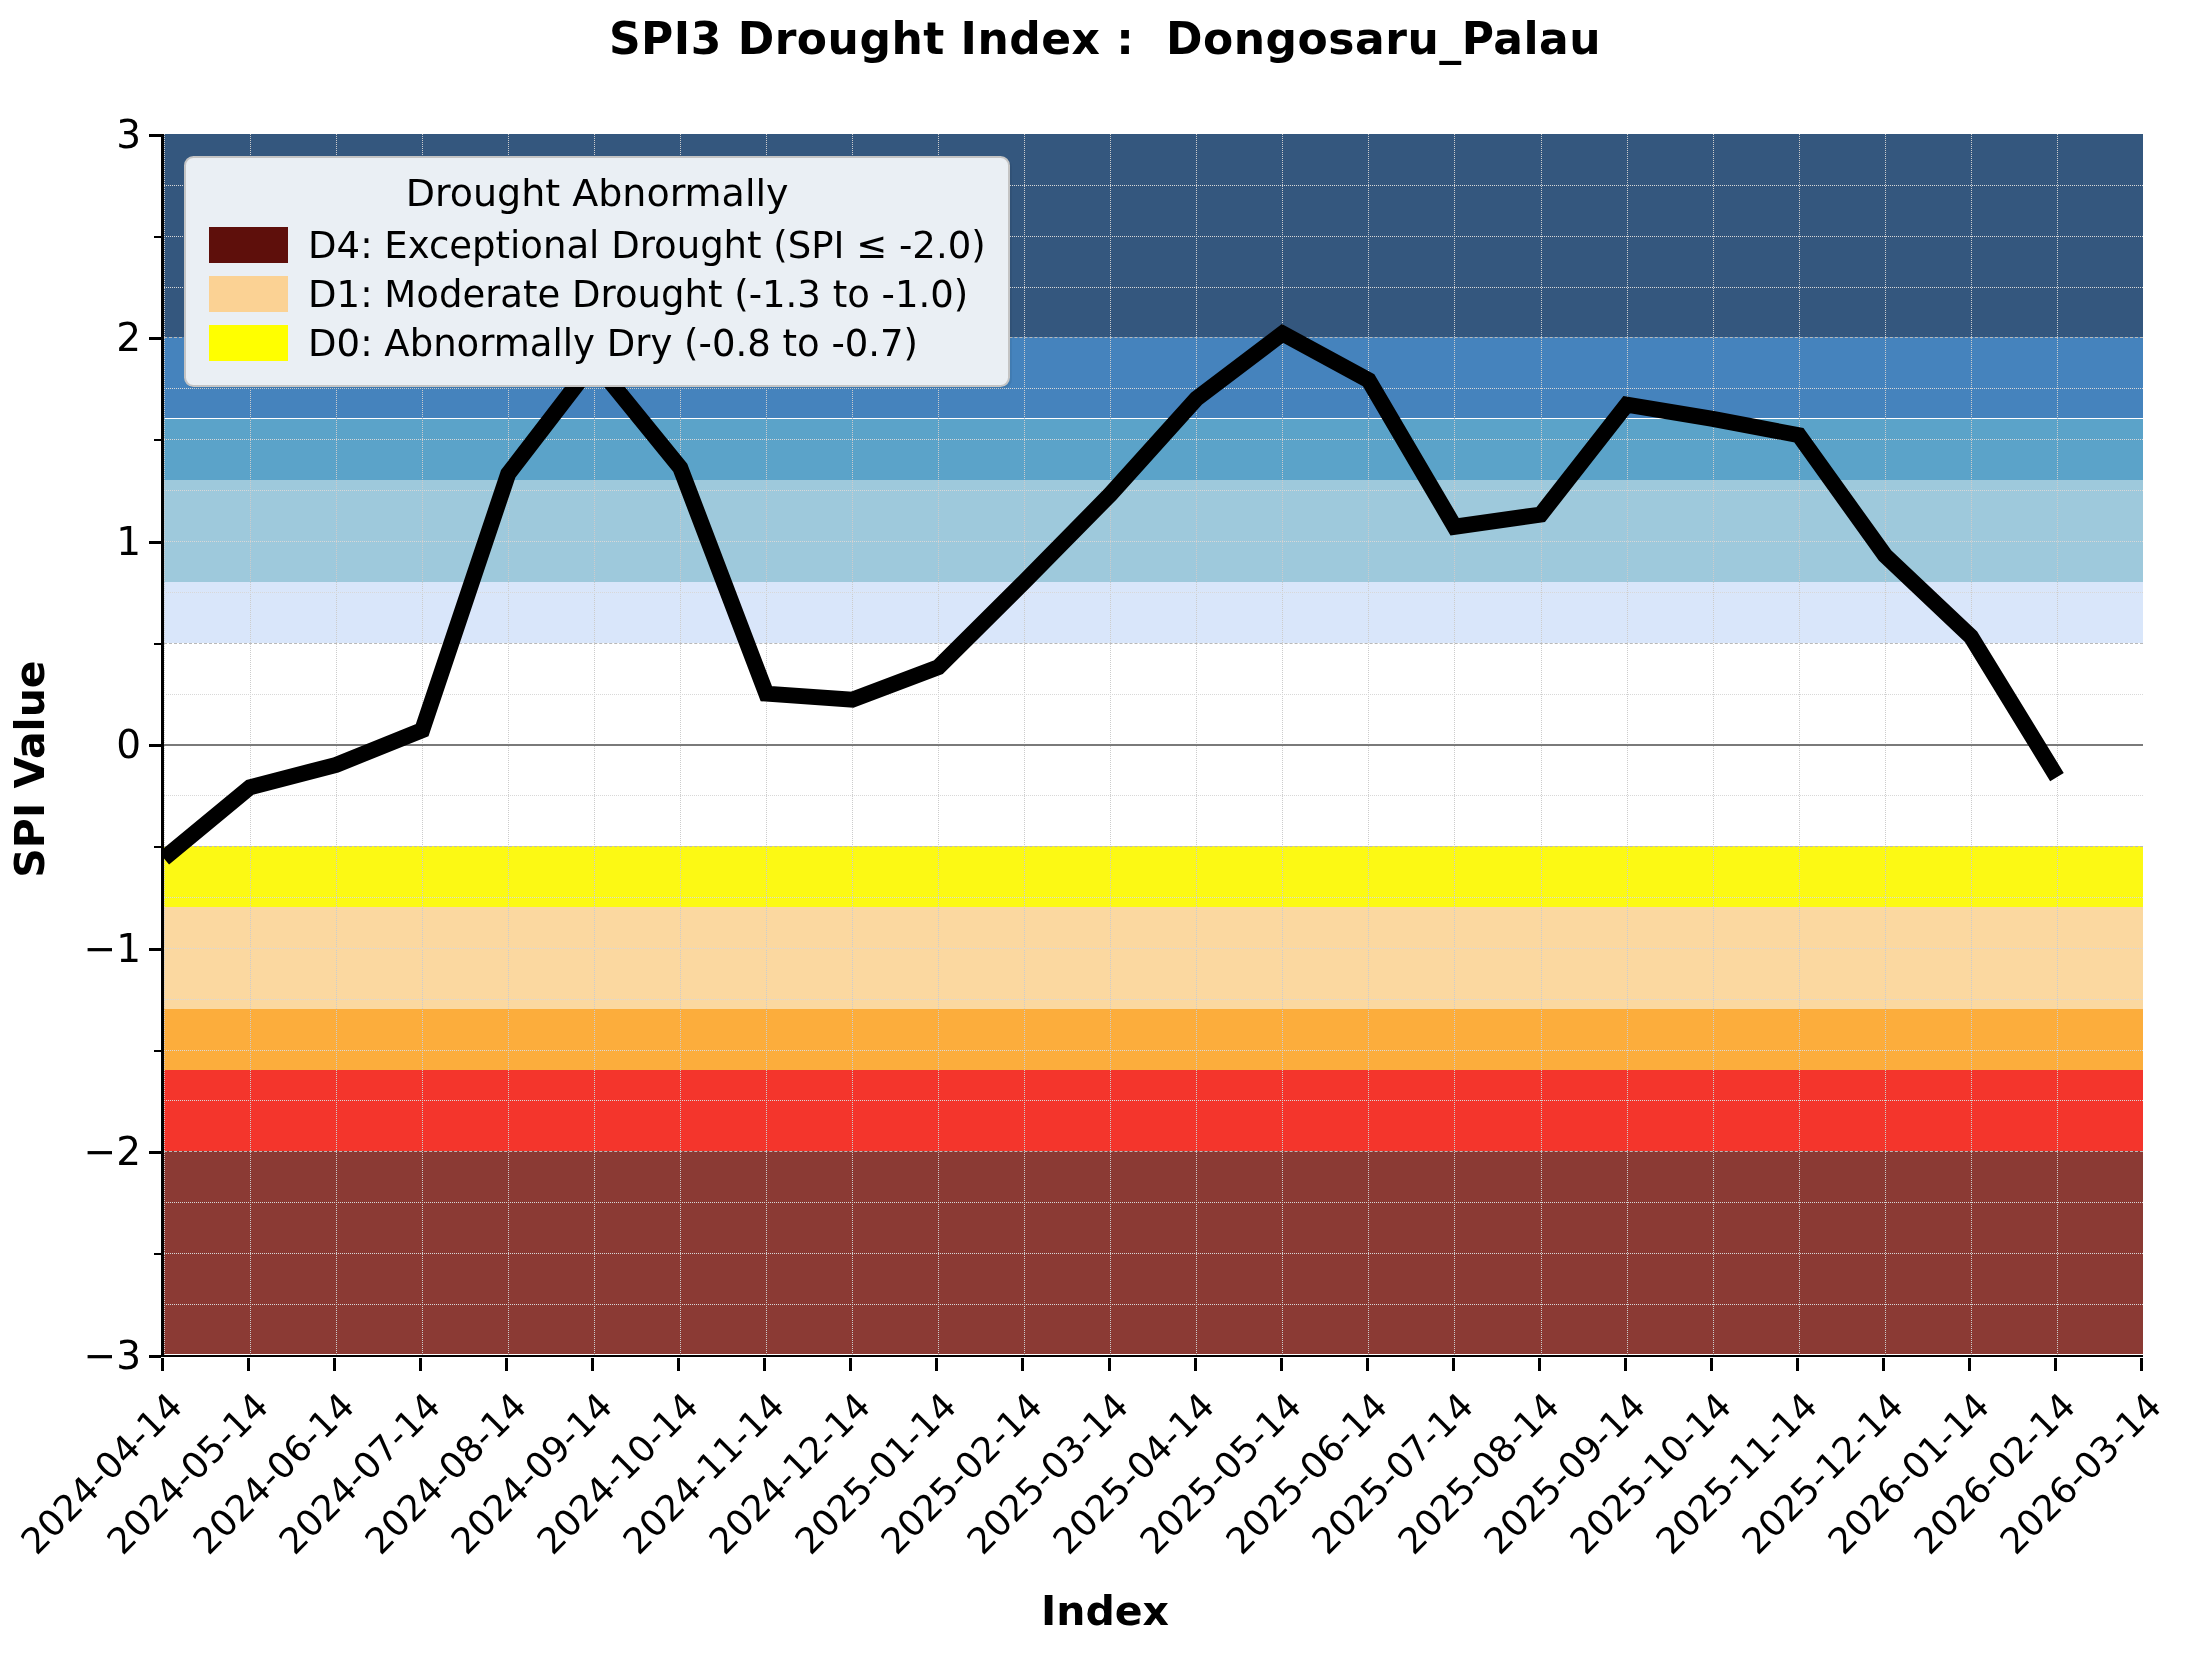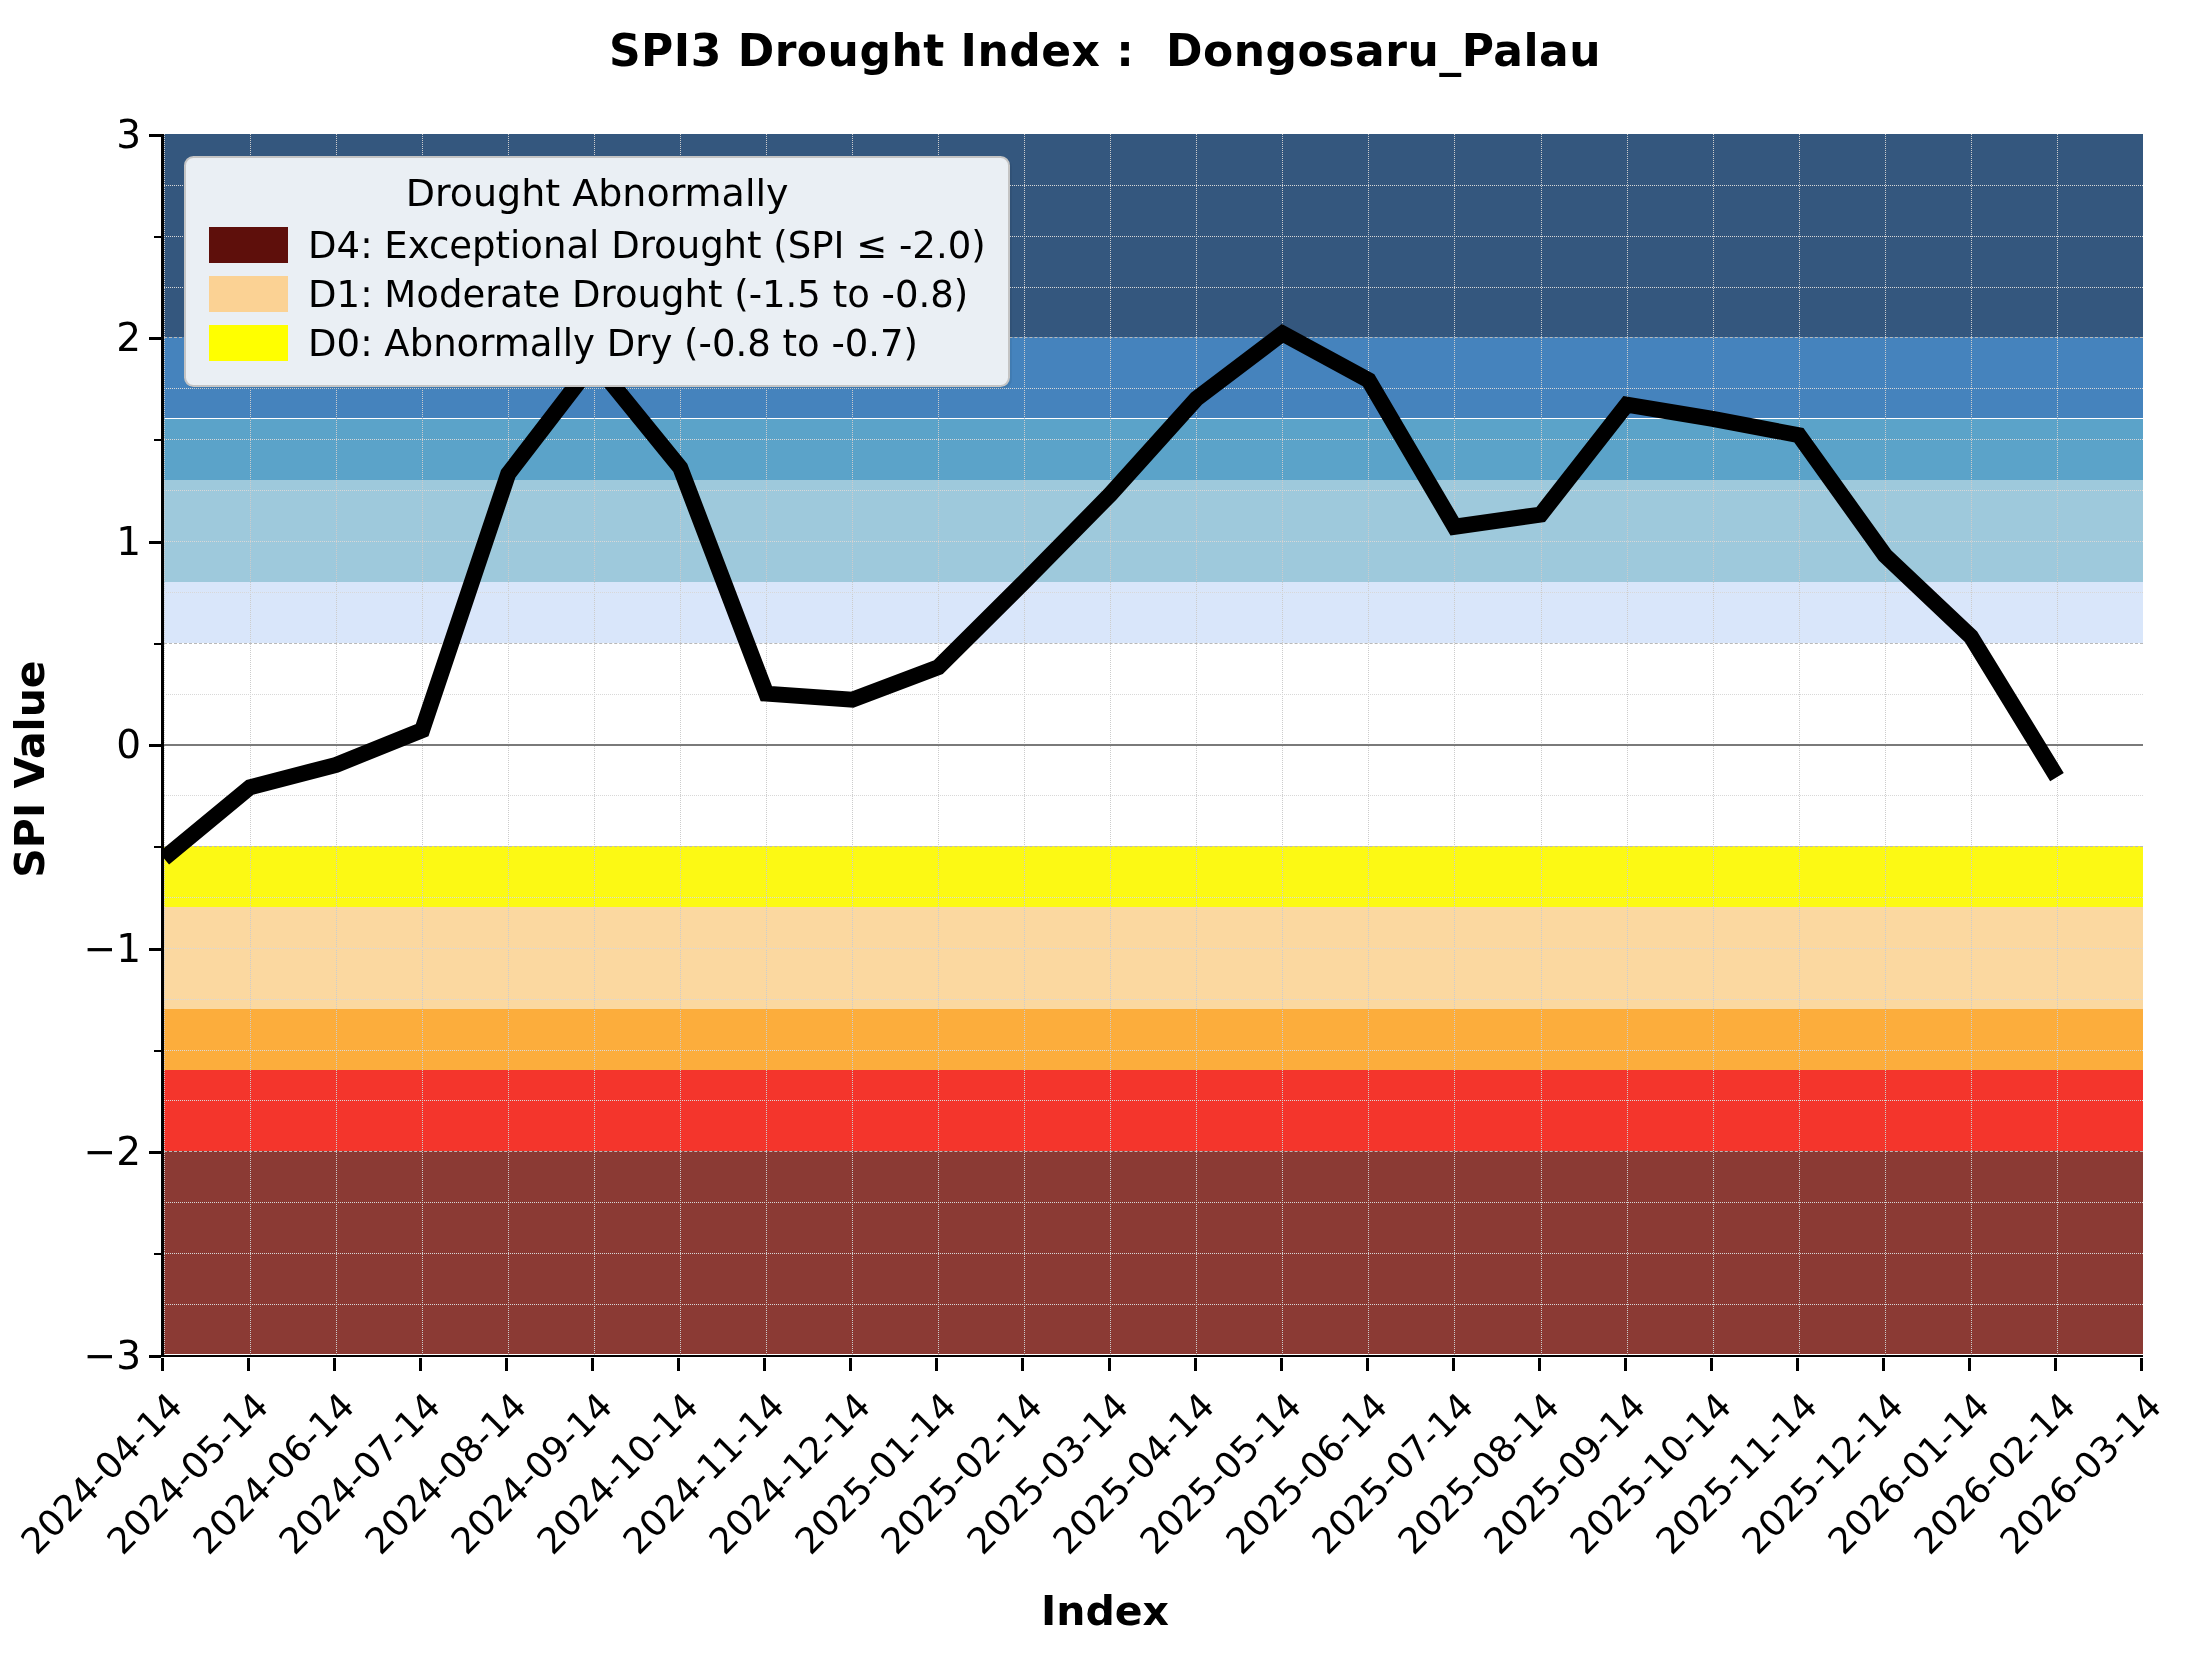--- a/index.html
+++ b/index.html
@@ -27,21 +27,20 @@
     left: 0;
     top: 13px;
     width: 2210px;
     text-align: center;
     font-family: "DejaVu Sans", sans-serif;
     font-size: 44px;
     font-weight: bold;
     color: #000000;
     letter-spacing: 0.5px;
     white-space: pre;
-    margin-top: 12px;
   }
 
   
   
   #plot-area {
     position: absolute;
     left: 161px;
     top: 134px;
     width: 1979px;
     height: 1221px;
@@ -382,21 +381,21 @@
 
   <div id="drought-legend">
     <div id="drought-legend-title">Drought Abnormally</div>
     <div id="drought-legend-rows">
         <div class="legend-row">
           <span class="legend-swatch" style="background: rgb(94, 15, 11);"></span>
           <span class="legend-text">D4: Exceptional Drought (SPI ≤ -2.0)</span>
         </div>
         <div class="legend-row">
           <span class="legend-swatch" style="background: rgb(251, 210, 148);"></span>
-          <span class="legend-text">D1: Moderate Drought (-1.5 to -0.8)</span>
+          <span class="legend-text">D1: Moderate Drought (-1.3 to -1.0)</span>
         </div>
         <div class="legend-row">
           <span class="legend-swatch" style="background: rgb(255, 255, 0);"></span>
           <span class="legend-text">D0: Abnormally Dry (-0.8 to -0.7)</span>
         </div>
       </div>
   </div>
 
 
 </div>

